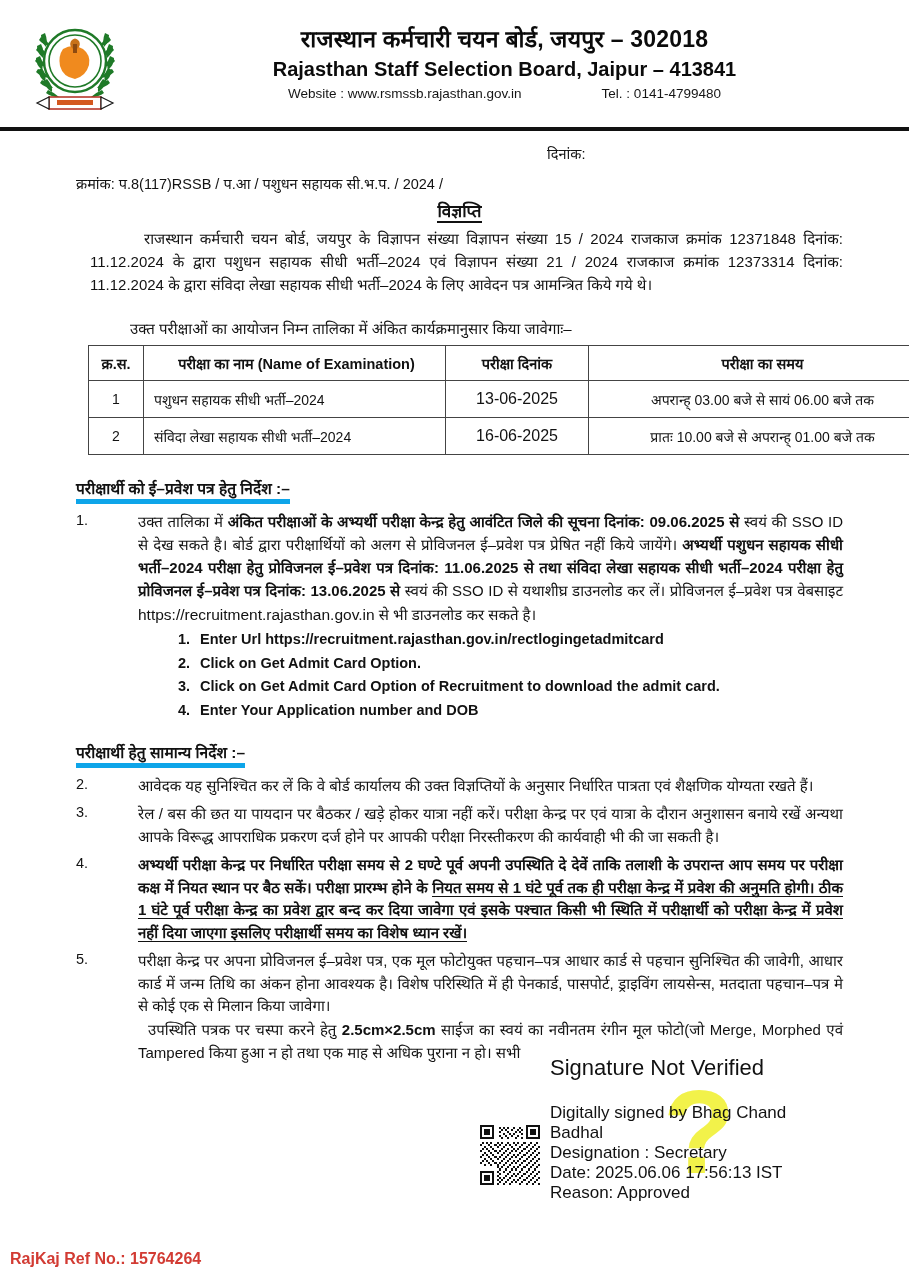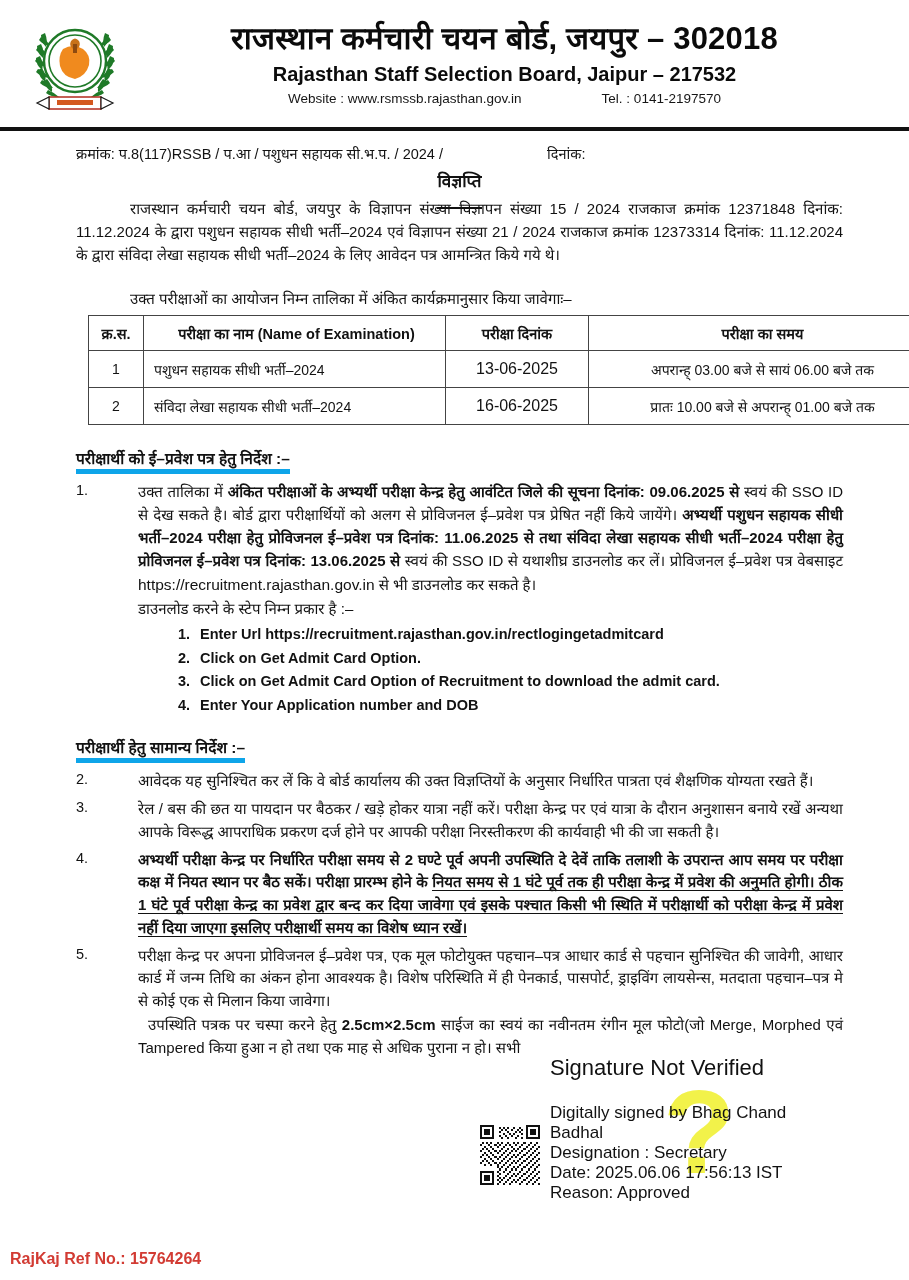--- a/index.html
+++ b/index.html
@@ -16,55 +16,55 @@
   
   .header{
     display:flex;align-items:center;
     padding:8px 0 4px 0;
     height:110px;
   }
   .logo-wrap{width:150px;display:flex;justify-content:center;align-items:center;}
   .emblem{width:96px;height:104px;display:block;}
   .head-text{flex:1;text-align:center;padding-right:50px;}
   .head-hi{
-    font-size:31px;font-weight:700;letter-spacing:.2px;
+    font-size:23px;font-weight:700;letter-spacing:.2px;
     line-height:1.25;color:#0b0b0b;
   }
   .head-en{
     font-size:20px;font-weight:700;margin-top:3px;line-height:1.2;color:#0b0b0b;
   }
   .head-sub{
     margin-top:5px;font-size:13.5px;font-weight:400;color:#151515;
     display:flex;justify-content:center;gap:80px;
   }
   .rule{
     height:0;border-top:4px solid #111;
     margin:5px 0 0 0;width:909px;
   }
 
   
   .body{padding:0 66px 0 76px;}
   .memo-row{
     display:flex;margin-top:12px;font-size:14.5px;
   }
-  .memo-no{flex:0 0 auto;}
+  .memo-no{flex:0 0 auto;margin-top:30px;}
   .memo-date{margin-left:104px;}
 
   .vigyapti{
     text-align:center;margin-top:6px;
     font-size:17px;font-weight:700;
   }
-  .vigyapti span{border-bottom:2px solid #111;padding-bottom:16px;}
+  .vigyapti span{border-bottom:2px solid #111;padding-bottom:0;}
 
   p.para{
     margin:6px 0 0 0;
     font-size:15px;line-height:1.52;
     text-align:justify;text-justify:inter-word;
   }
-  p.para.indent{text-indent:54px;}
+  p.para.indent{text-indent:54px;margin-left:14px;}
 
   .sched-line{
     margin:22px 0 0 0;font-size:15px;text-indent:54px;
   }
 
   
   table.exam{
     border-collapse:collapse;
     width:849px;margin:7px 0 0 12px;
     font-size:14px;
@@ -181,24 +181,24 @@
         <rect x="46" y="33" width="4" height="9" fill="#8d4a10"></rect>
 
         <path d="M22 86 h52 v12 h-52 z" fill="#ffffff" stroke="#b32b1e" stroke-width="1.4"></path>
         <path d="M22 86 l-12 6 l12 6 z" fill="#ffffff" stroke="#1a1a1a" stroke-width="1.2"></path>
         <path d="M74 86 l12 6 l-12 6 z" fill="#ffffff" stroke="#1a1a1a" stroke-width="1.2"></path>
         <rect x="30" y="89" width="36" height="5" fill="#d4581f"></rect>
       </svg>
     </div>
     <div class="head-text">
       <div class="head-hi">राजस्थान कर्मचारी चयन बोर्ड, जयपुर – 302018</div>
-      <div class="head-en">Rajasthan Staff Selection Board, Jaipur – 217532</div>
+      <div class="head-en">Rajasthan Staff Selection Board, Jaipur – 413841</div>
       <div class="head-sub">
         <span>Website : www.rsmssb.rajasthan.gov.in</span>
-        <span>Tel. : 0141-2197570</span>
+        <span>Tel. : 0141-4799480</span>
       </div>
     </div>
   </div>
   <div class="rule"></div>
 
   <div class="body">
 
     <div class="memo-row">
       <span class="memo-no">क्रमांक: प.8(117)RSSB / प.आ / पशुधन सहायक सी.भ.प. / 2024 /</span>
       <span class="memo-date">दिनांक:</span>
@@ -238,21 +238,20 @@
     </table>
 
     <div class="sec-head-wrap">
       <div class="sec-head">परीक्षार्थी को ई–प्रवेश पत्र हेतु निर्देश :–</div>
     </div>
 
     <div class="item">
       <div class="num">1.</div>
       <div class="txt">
         <span>उक्त तालिका में </span><b>अंकित परीक्षाओं के अभ्यर्थी परीक्षा केन्द्र हेतु आवंटित जिले की सूचना दिनांक: 09.06.2025 से</b><span> स्वयं की SSO ID से देख सकते है। बोर्ड द्वारा परीक्षार्थियों को अलग से प्रोविजनल ई–प्रवेश पत्र प्रेषित नहीं किये जायेंगे। </span><b>अभ्यर्थी पशुधन सहायक सीधी भर्ती–2024 परीक्षा हेतु प्रोविजनल ई–प्रवेश पत्र दिनांक: 11.06.2025 से तथा संविदा लेखा सहायक सीधी भर्ती–2024 परीक्षा हेतु प्रोविजनल ई–प्रवेश पत्र दिनांक: 13.06.2025 से</b><span> स्वयं की SSO ID से यथाशीघ्र डाउनलोड कर लें। प्रोविजनल ई–प्रवेश पत्र वेबसाइट </span><span class="url">https://recruitment.rajasthan.gov.in</span><span> से भी डाउनलोड कर सकते है।</span>
-        <div style="margin-top:2px">डाउनलोड करने के स्टेप निम्न प्रकार है :–</div>
         <ol class="steps">
           <li>Enter Url https://recruitment.rajasthan.gov.in/rectlogingetadmitcard</li>
           <li>Click on Get Admit Card Option.</li>
           <li>Click on Get Admit Card Option of Recruitment to download the admit card.</li>
           <li>Enter Your Application number and DOB</li>
         </ol>
       </div>
     </div>
 
     <div class="sec-head-wrap" style="margin-top:8px">

